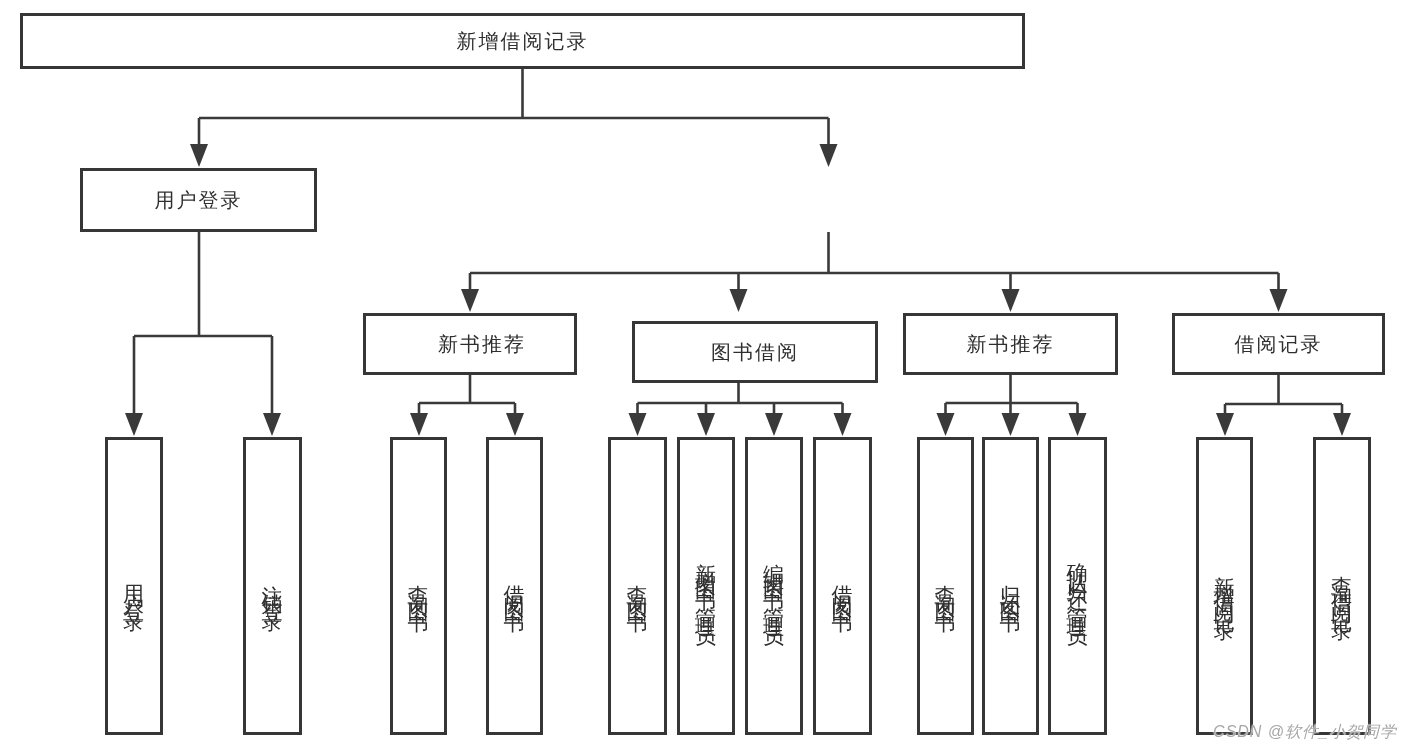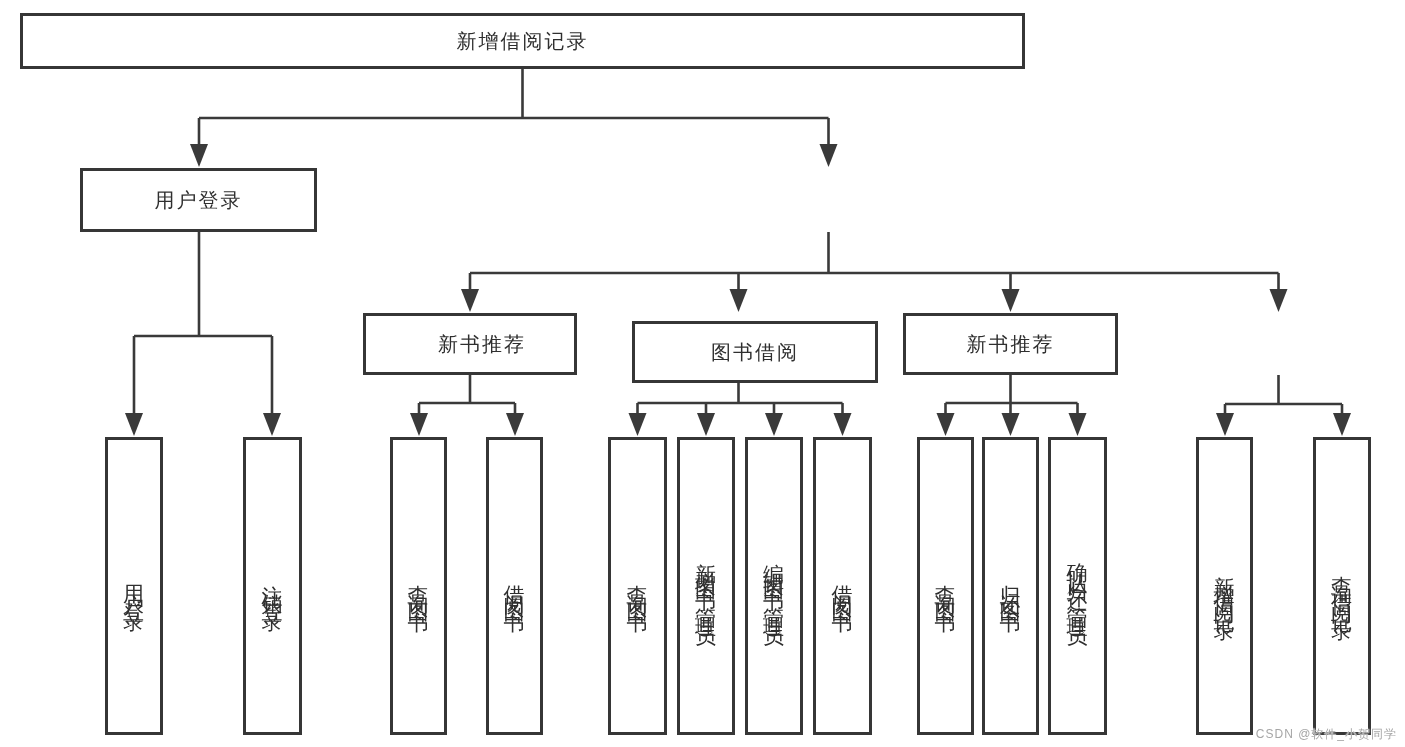--- a/index.html
+++ b/index.html
@@ -34,26 +34,27 @@
     writing-mode:vertical-rl;
     text-orientation:upright;
     font-size:21px;
     letter-spacing:9px;
     line-height:1;
     font-weight:500;
   }
   .watermark{
     position:absolute;
     right:8px;bottom:4px;
-    font-size:12px;
+    font-size:16px;
     letter-spacing:1px;
     color:var(--wm);
     text-shadow:0 0 2px #ffffff,0 0 1px #ffffff;
     z-index:6;
     white-space:nowrap;
+    font-style:italic;
   }
 </style>
 </head>
 <body>
 
 <div class="canvas">
 
   <svg class="connectors" width="1405" height="747" viewBox="0 0 1405 747" aria-hidden="true">
     <path d="M522.5 69 V118 M199 118 H828.5 M199 118 V150 M828.5 118 V150
              M199 232 V336 M134 336 H272 M134 336 V418 M272 336 V418
@@ -93,20 +94,23 @@
 
   <div class="box hbox" style="left:363px;top:313px;width:214px;height:62px;padding-left:24px;">
     <span>新书推荐</span>
   </div>
   <div class="box hbox" style="left:632px;top:321px;width:246px;height:62px;align-items:center;">
     <span>图书借阅</span>
   </div>
   <div class="box hbox" style="left:903px;top:313px;width:215px;height:62px;">
     <span>新书推荐</span>
   </div>
+  <div class="box hbox" style="left:1172px;top:313px;width:213px;height:62px;">
+    <span>借阅记录</span>
+  </div>
 
   <div class="box" style="left:105px;top:437px;width:58px;height:298px;">
     <span class="vtext">用户登录</span>
   </div>
   <div class="box" style="left:243px;top:437px;width:59px;height:298px;">
     <span class="vtext">注销登录</span>
   </div>
   <div class="box" style="left:390px;top:437px;width:57px;height:298px;">
     <span class="vtext">查询图书</span>
   </div>

